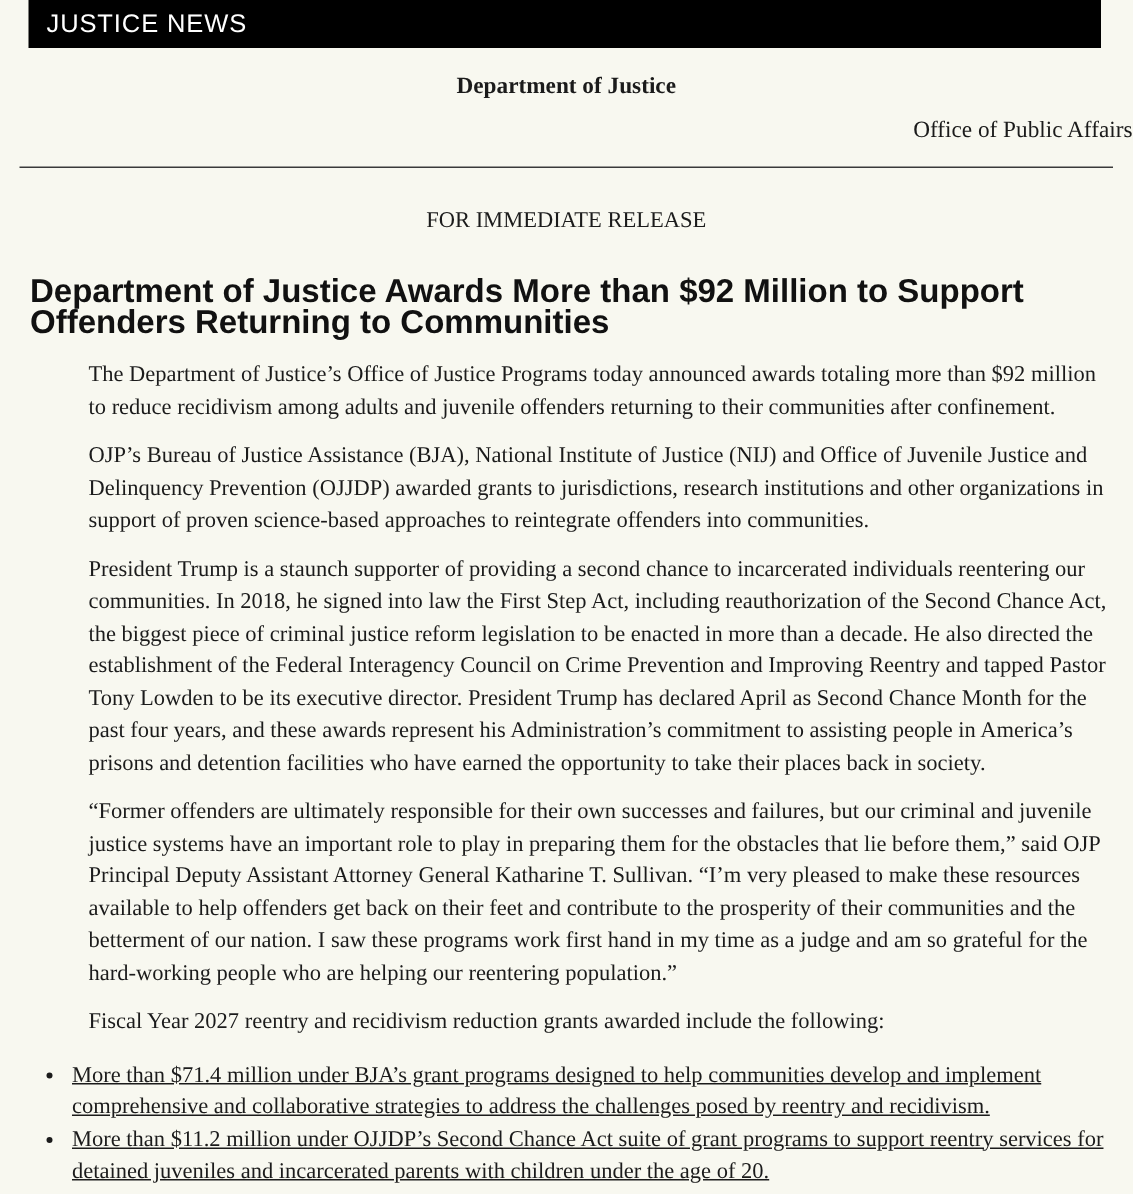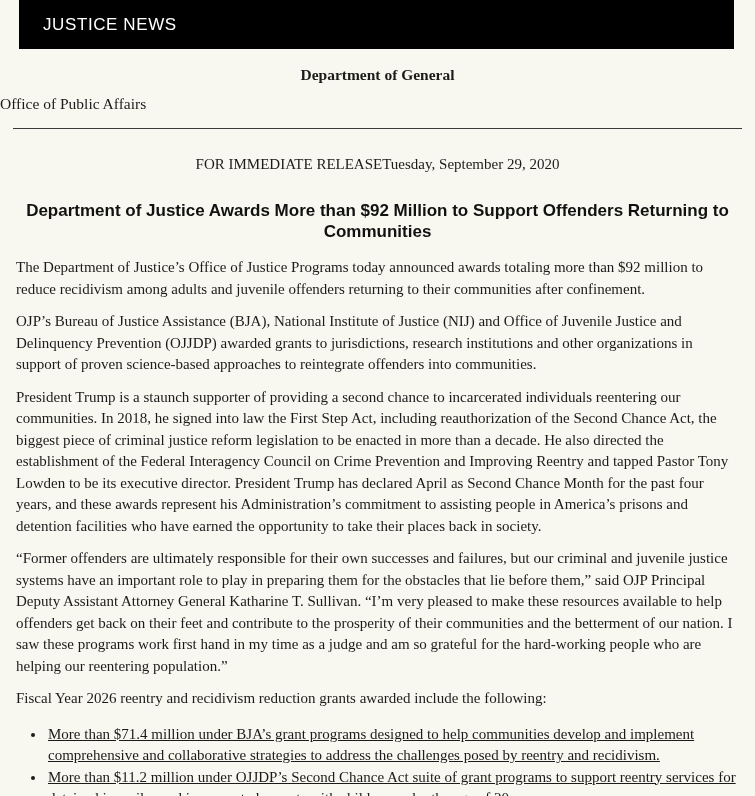--- a/index.html
+++ b/index.html
@@ -9,73 +9,73 @@
     font-family: "Liberation Serif", serif;
     color: #1B1B1B;
   }
   .page {
     width: 755px;
     min-height: 796px;
     background: #F8F8F0;
     overflow: hidden;
   }
   .masthead {
-    height: 49px;
+    height: 32px;
     margin: 0 21px 0 19px;
     background: #000000;
     display: flex;
     align-items: center;
-    padding-left: 24px;
+    padding-left: 12px;
   }
   .brand {
     font-family: "Liberation Sans", sans-serif;
     font-size: 17px;
     font-weight: 400;
     letter-spacing: 0.6px;
     color: #FFFFFF;
   }
   .org-department {
     margin-top: 17px;
     text-align: center;
     font-size: 15.5px;
     font-weight: bold;
   }
   .org-office {
     margin-top: 11px;
-    text-align: left;
+    text-align: right;
     font-size: 15.5px;
   }
   .divider {
     border: none;
     border-top: 1px solid #3a3a3a;
     margin: 15px 13px 0 13px;
   }
   .release-row {
     display: flex;
     justify-content: center;
     align-items: baseline;
     margin: 27px 16px 0 16px;
     font-size: 15px;
   }
   .headline {
     margin: 27px 20px 0 20px;
-    text-align: center;
     font-family: "Liberation Sans", sans-serif;
-    font-size: 17px;
+    font-size: 22px;
     font-weight: bold;
     line-height: 21px;
     color: #111111;
   }
   .body-copy {
     margin: 15px 16px 0 16px;
   }
   .body-copy p {
     font-size: 15px;
     line-height: 21.5px;
     margin-bottom: 11px;
+    margin-left: 43px;
   }
   .grants-list {
     margin: 14px 16px 0 16px;
     padding-left: 30px;
   }
   .grants-list li {
     font-size: 15px;
     line-height: 21.5px;
     padding-left: 2px;
     text-decoration: underline;
@@ -83,38 +83,37 @@
 </style>
 </head>
 <body>
 
 <div class="page">
 
   <div class="masthead">
     <span class="brand">JUSTICE NEWS</span>
   </div>
 
-  <div class="org-department">Department of General</div>
+  <div class="org-department">Department of Justice</div>
   <div class="org-office">Office of Public Affairs</div>
 
   <hr class="divider">
 
   <div class="release-row">
     <span>FOR IMMEDIATE RELEASE</span>
-    <span>Tuesday, September 29, 2020</span>
   </div>
 
   <h1 class="headline">Department of Justice Awards More than $92 Million to Support Offenders Returning to Communities</h1>
 
   <div class="body-copy">
     <p>The Department of Justice’s Office of Justice Programs today announced awards totaling more than $92 million to reduce recidivism among adults and juvenile offenders returning to their communities after confinement.</p>
     <p>OJP’s Bureau of Justice Assistance (BJA), National Institute of Justice (NIJ) and Office of Juvenile Justice and Delinquency Prevention (OJJDP) awarded grants to jurisdictions, research institutions and other organizations in support of proven science-based approaches to reintegrate offenders into communities.</p>
     <p>President Trump is a staunch supporter of providing a second chance to incarcerated individuals reentering our communities. In 2018, he signed into law the First Step Act, including reauthorization of the Second Chance Act, the biggest piece of criminal justice reform legislation to be enacted in more than a decade. He also directed the establishment of the Federal Interagency Council on Crime Prevention and Improving Reentry and tapped Pastor Tony Lowden to be its executive director. President Trump has declared April as Second Chance Month for the past four years, and these awards represent his Administration’s commitment to assisting people in America’s prisons and detention facilities who have earned the opportunity to take their places back in society.</p>
     <p>“Former offenders are ultimately responsible for their own successes and failures, but our criminal and juvenile justice systems have an important role to play in preparing them for the obstacles that lie before them,” said OJP Principal Deputy Assistant Attorney General Katharine T. Sullivan. “I’m very pleased to make these resources available to help offenders get back on their feet and contribute to the prosperity of their communities and the betterment of our nation. I saw these programs work first hand in my time as a judge and am so grateful for the hard-working people who are helping our reentering population.”</p>
-    <p>Fiscal Year 2026 reentry and recidivism reduction grants awarded include the following:</p>
+    <p>Fiscal Year 2027 reentry and recidivism reduction grants awarded include the following:</p>
   </div>
 
   <ul class="grants-list">
     <li>More than $71.4 million under BJA’s grant programs designed to help communities develop and implement comprehensive and collaborative strategies to address the challenges posed by reentry and recidivism.</li>
     <li>More than $11.2 million under OJJDP’s Second Chance Act suite of grant programs to support reentry services for detained juveniles and incarcerated parents with children under the age of 20.</li>
     <li>More than $9.3 million under NIJ’s reentry research and evaluation programs, which support rigorous research to advance understanding about reoffending and the success of reentry strategies, programs and practices. This includes evaluating innovative reentry initiatives that specifically focus on juveniles, young adults and adults with a moderate-to-high risk of reoffending.</li>
   </ul>
 
 </div>
 

